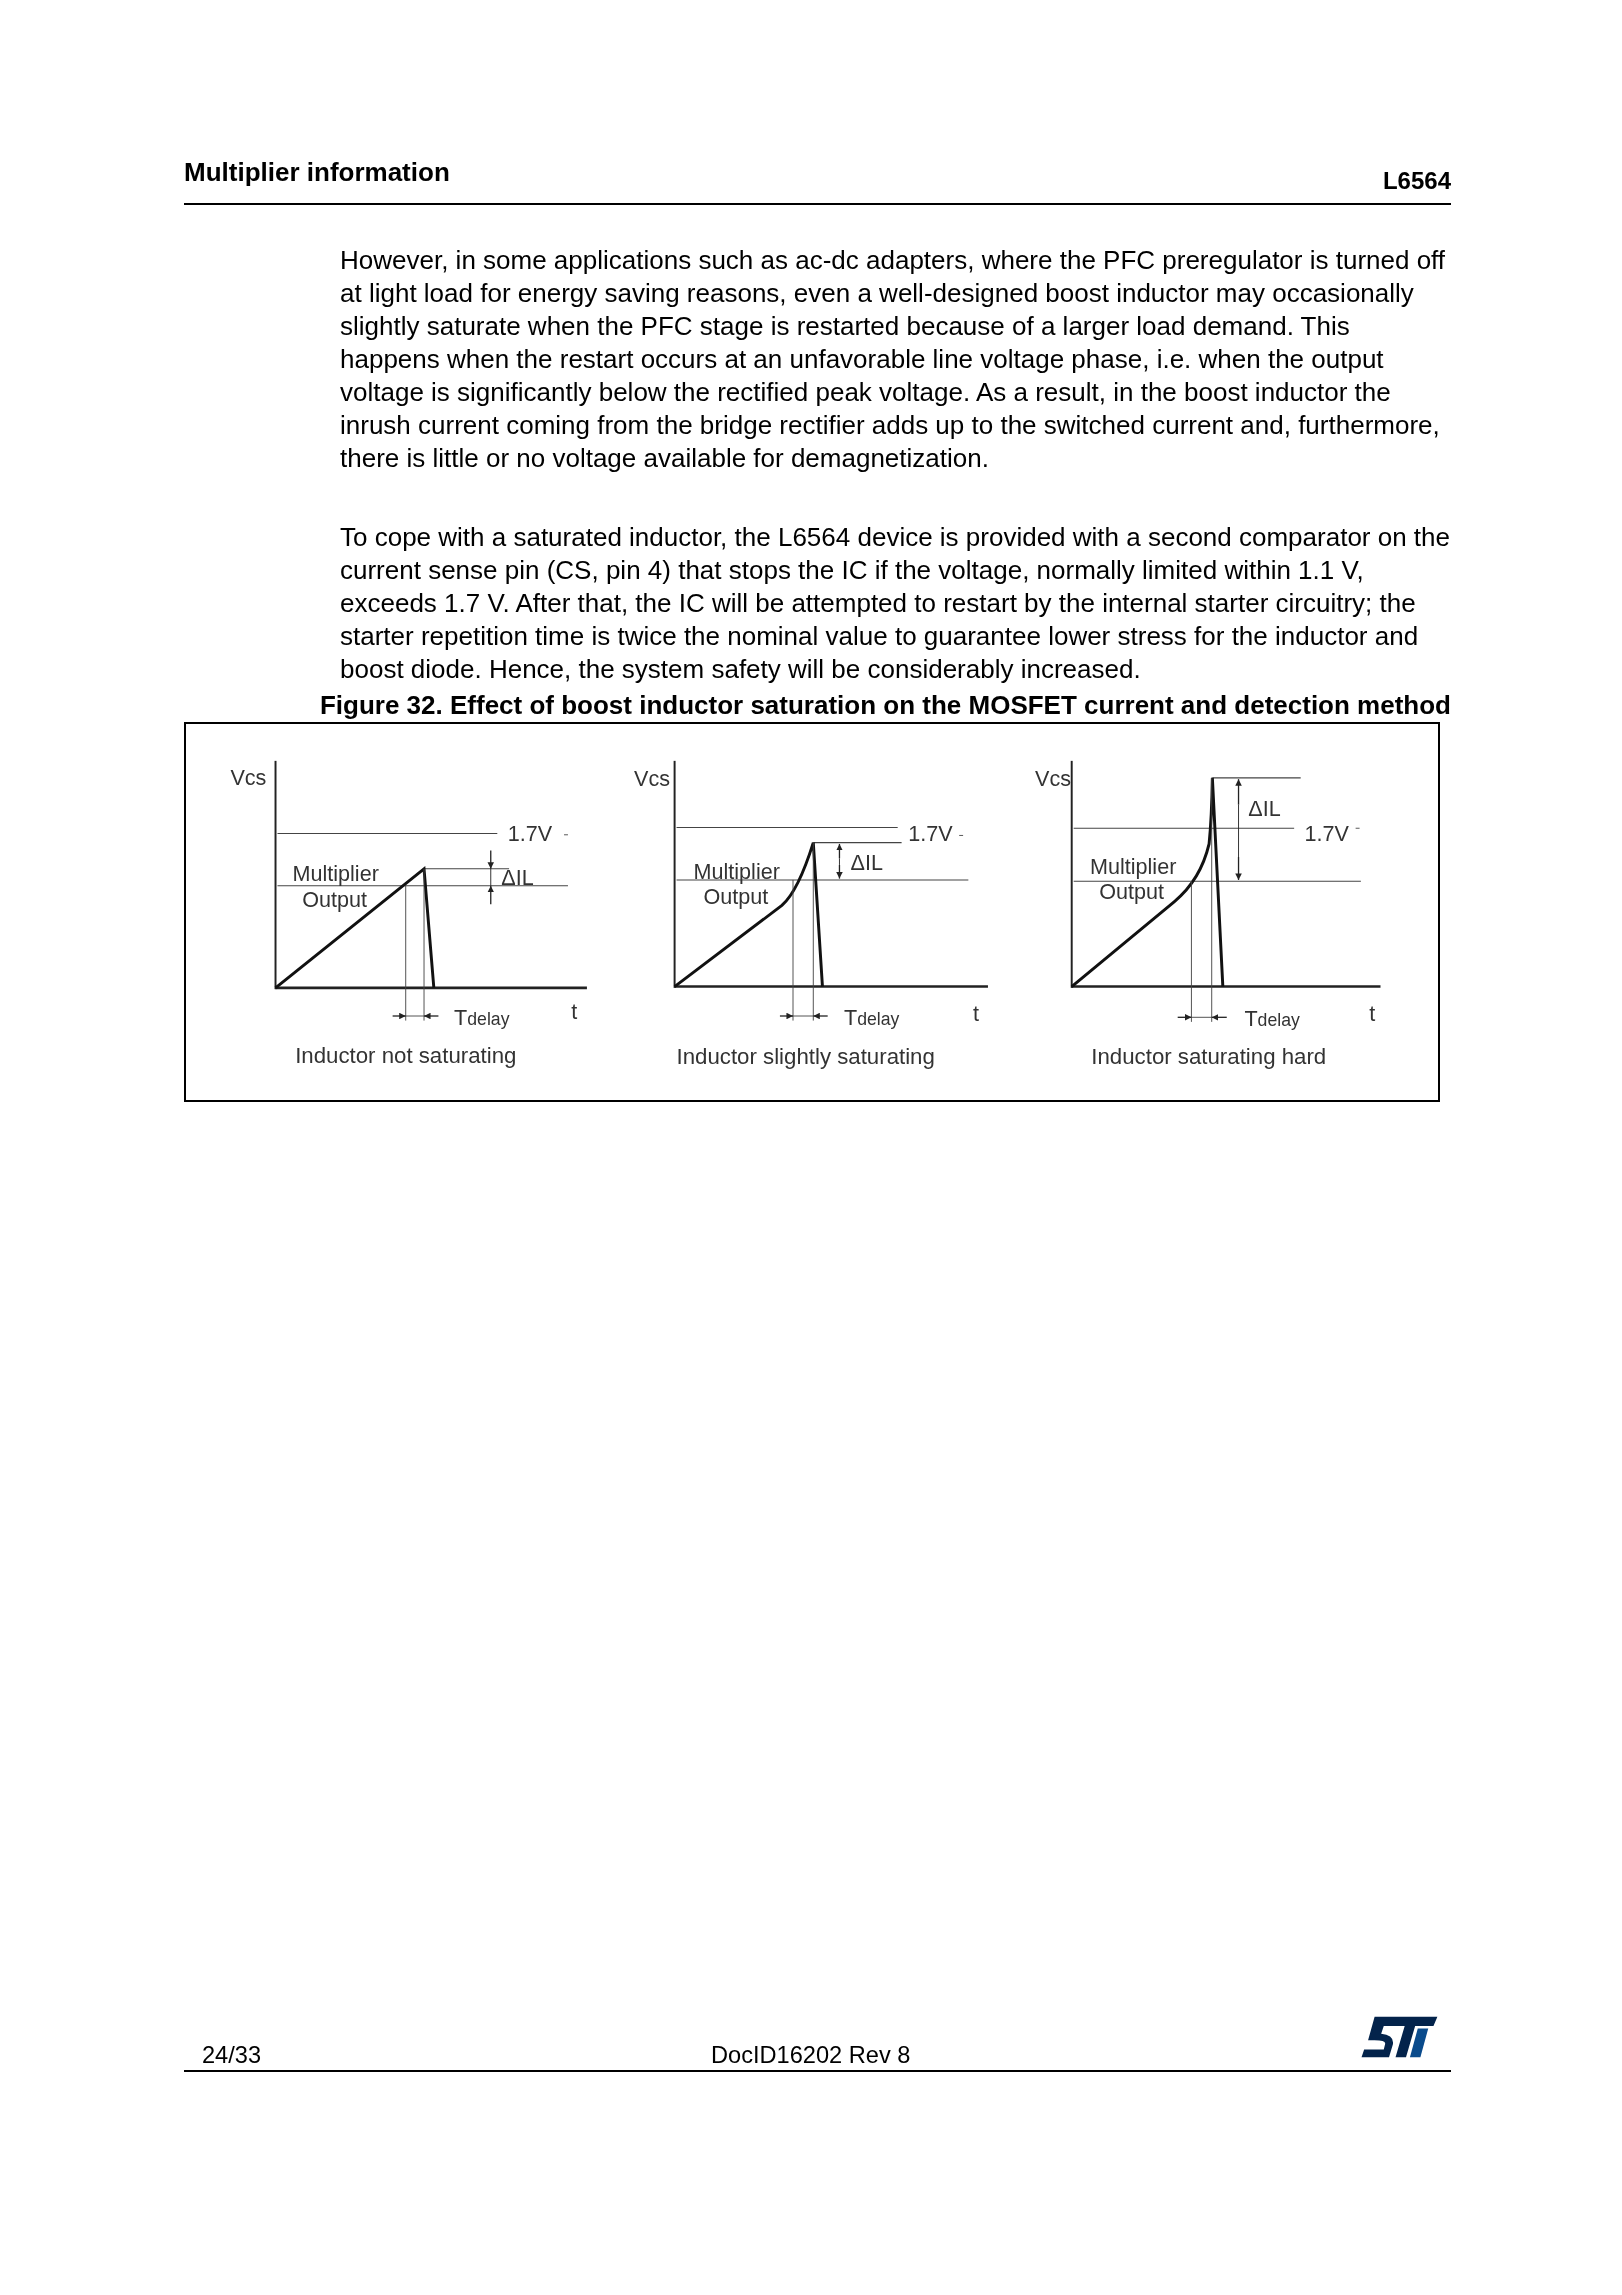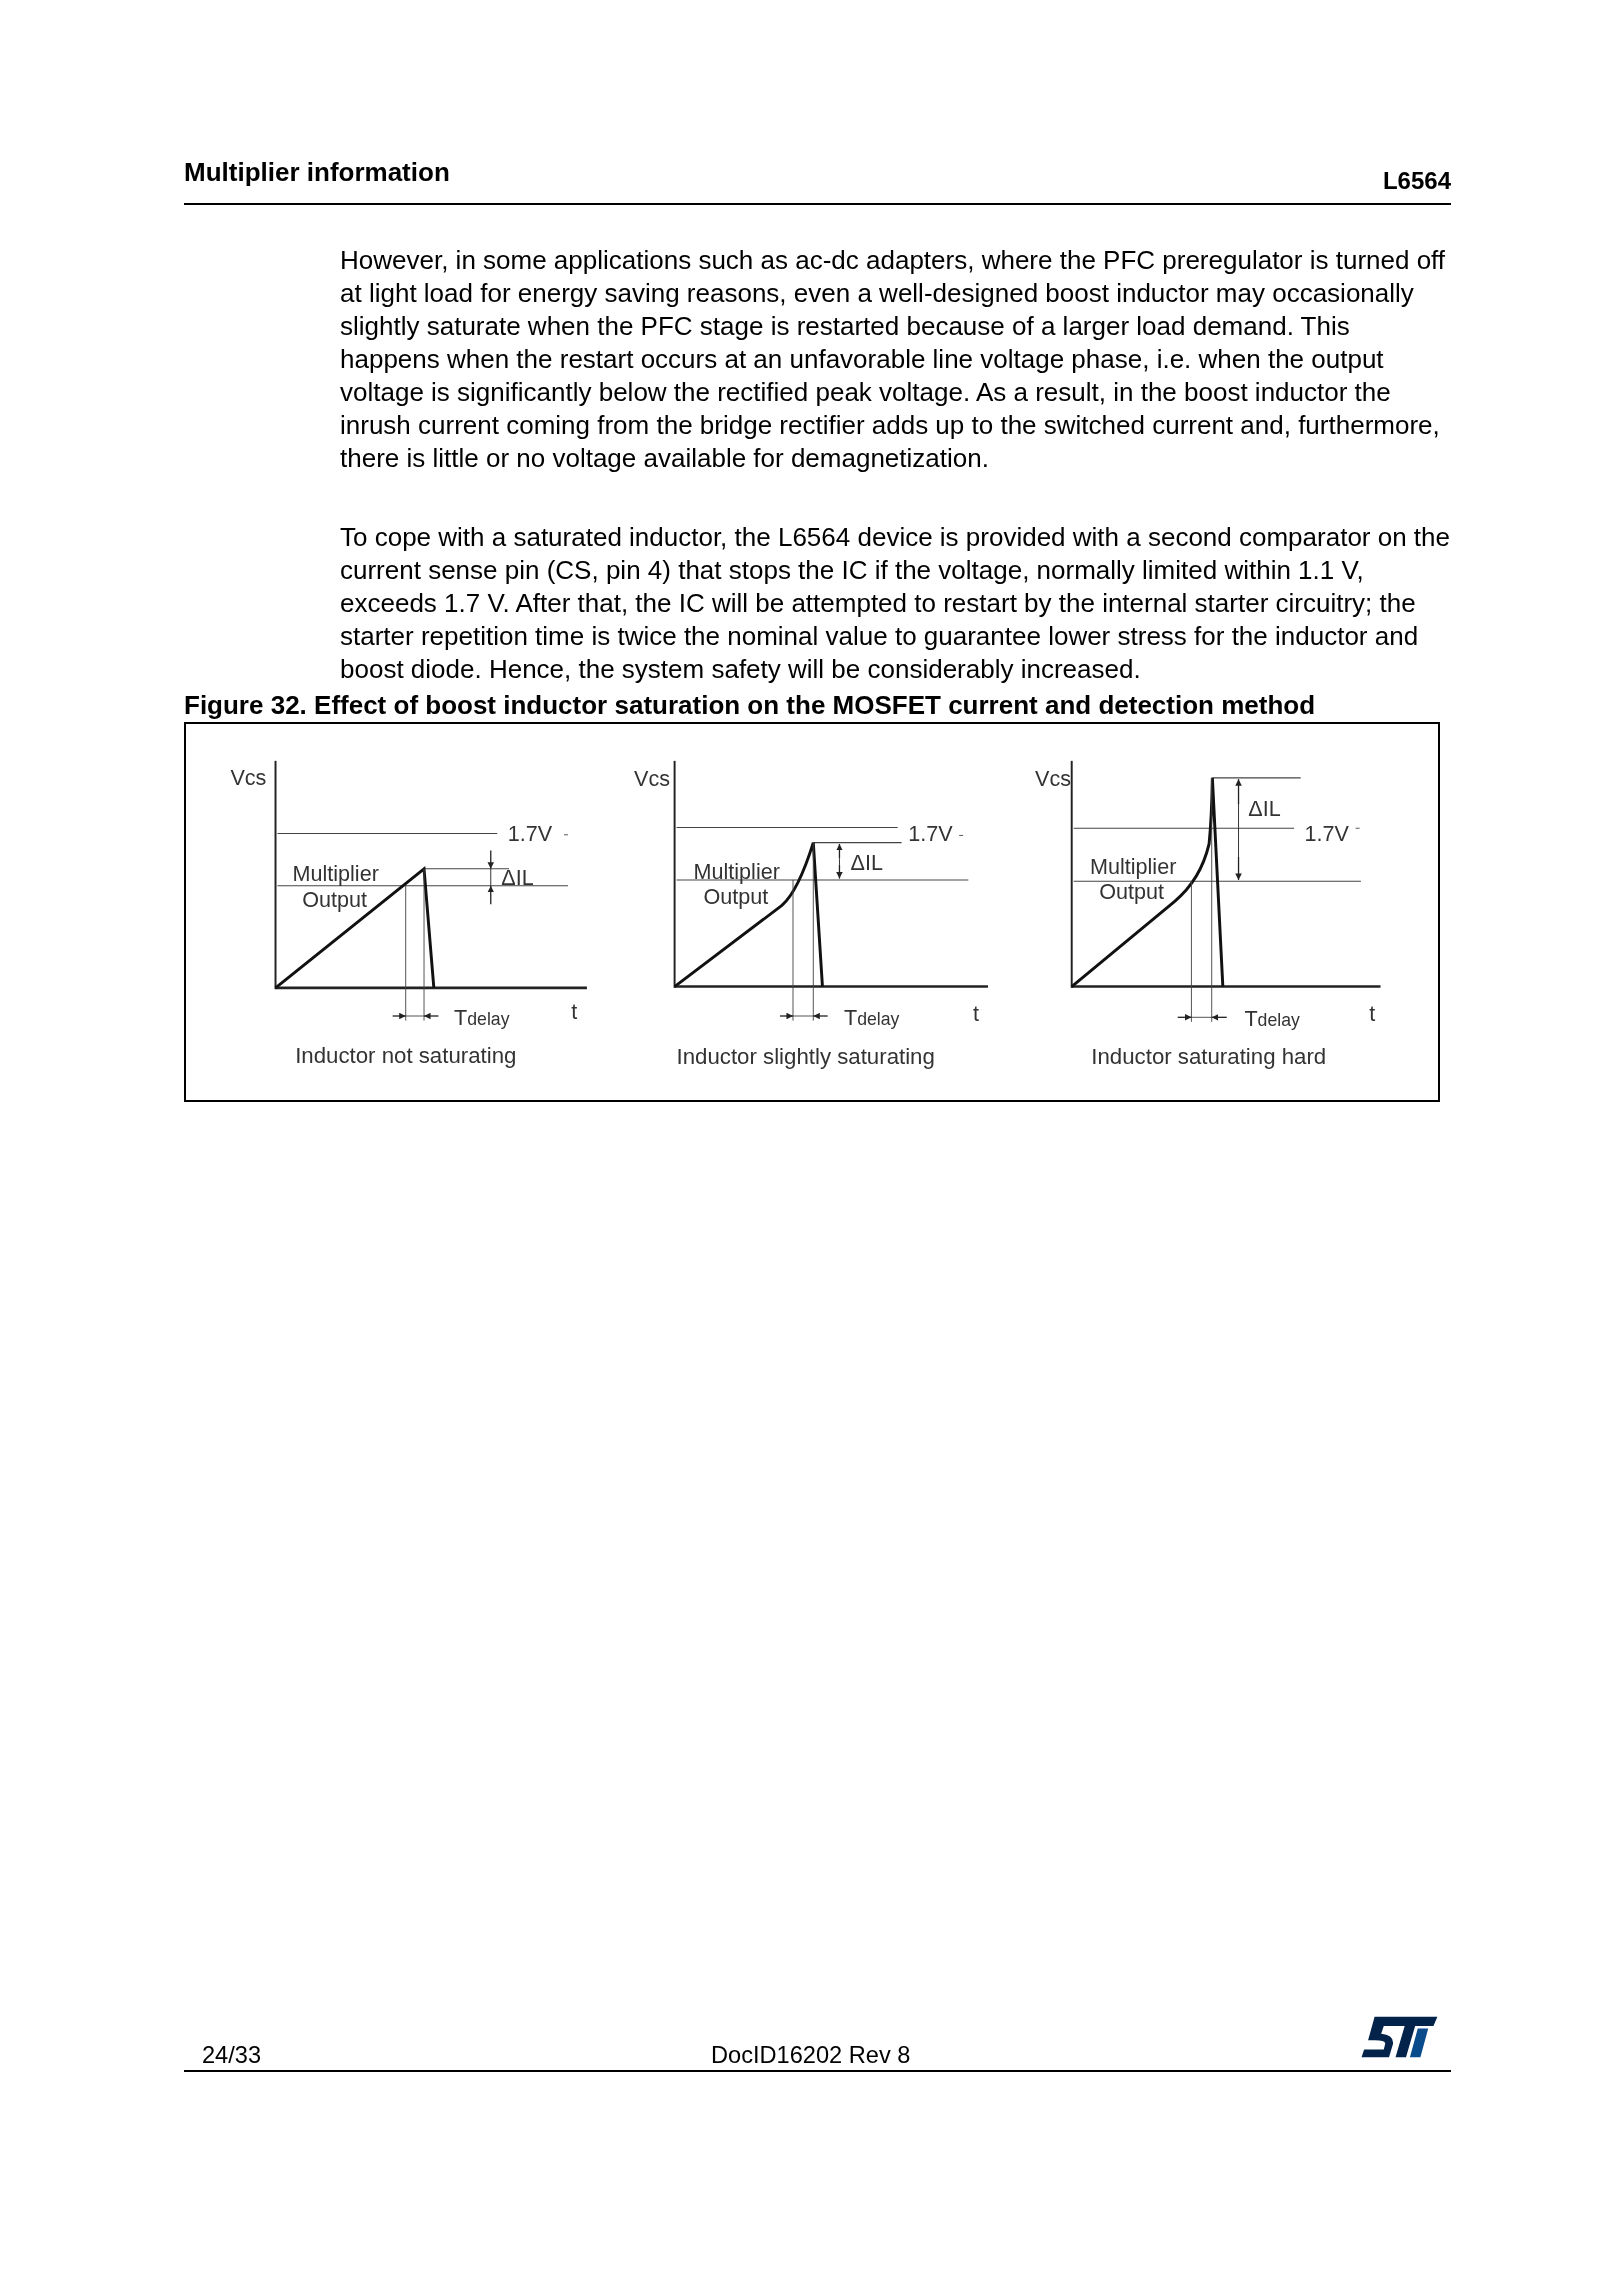--- a/index.html
+++ b/index.html
@@ -8,21 +8,21 @@
   .hdr { position:absolute; left:184px; top:157px; width:1267px; height:47px; }
   .hdr-left { position:absolute; left:0; top:0; font-weight:bold; font-size:26px; }
   .hdr-right { position:absolute; right:0; top:10px; font-weight:bold; font-size:24px; }
   .hdr-rule { position:absolute; left:184px; top:203px; width:1267px; height:2px; background:#000; }
 
   .body-text { position:absolute; left:340px; width:1112px; font-size:26px; line-height:33px; }
   .para1 { top:244px; }
   .para2 { top:481px;margin-top:40px; }
   .body-text p { margin:0; }
 
-  .fig-caption { position:absolute; left:184px; width:1267px; top:690px; text-align:left;
+  .fig-caption { position:absolute; left:184px; width:1267px; top:690px; text-align:right;
                  font-weight:bold; font-size:26px; }
   .fig-frame { position:absolute; left:184px; top:722px; width:1252px; height:376px;
                border:2px solid #000; background:#fff; }
   .fig-svg { position:absolute; left:0; top:0; width:1622px; height:2295px; pointer-events:none; }
 
   .ftr-left { position:absolute; left:202px; top:2042px; font-size:23.6px; }
   .ftr-center { position:absolute; left:711px; top:2042px; font-size:23.6px; }
   .ftr-rule { position:absolute; left:184px; top:2070px; width:1267px; height:2px; background:#000; }
   .logo { position:absolute; left:1355px; top:2014px; width:85px; height:46px; }
 </style>

